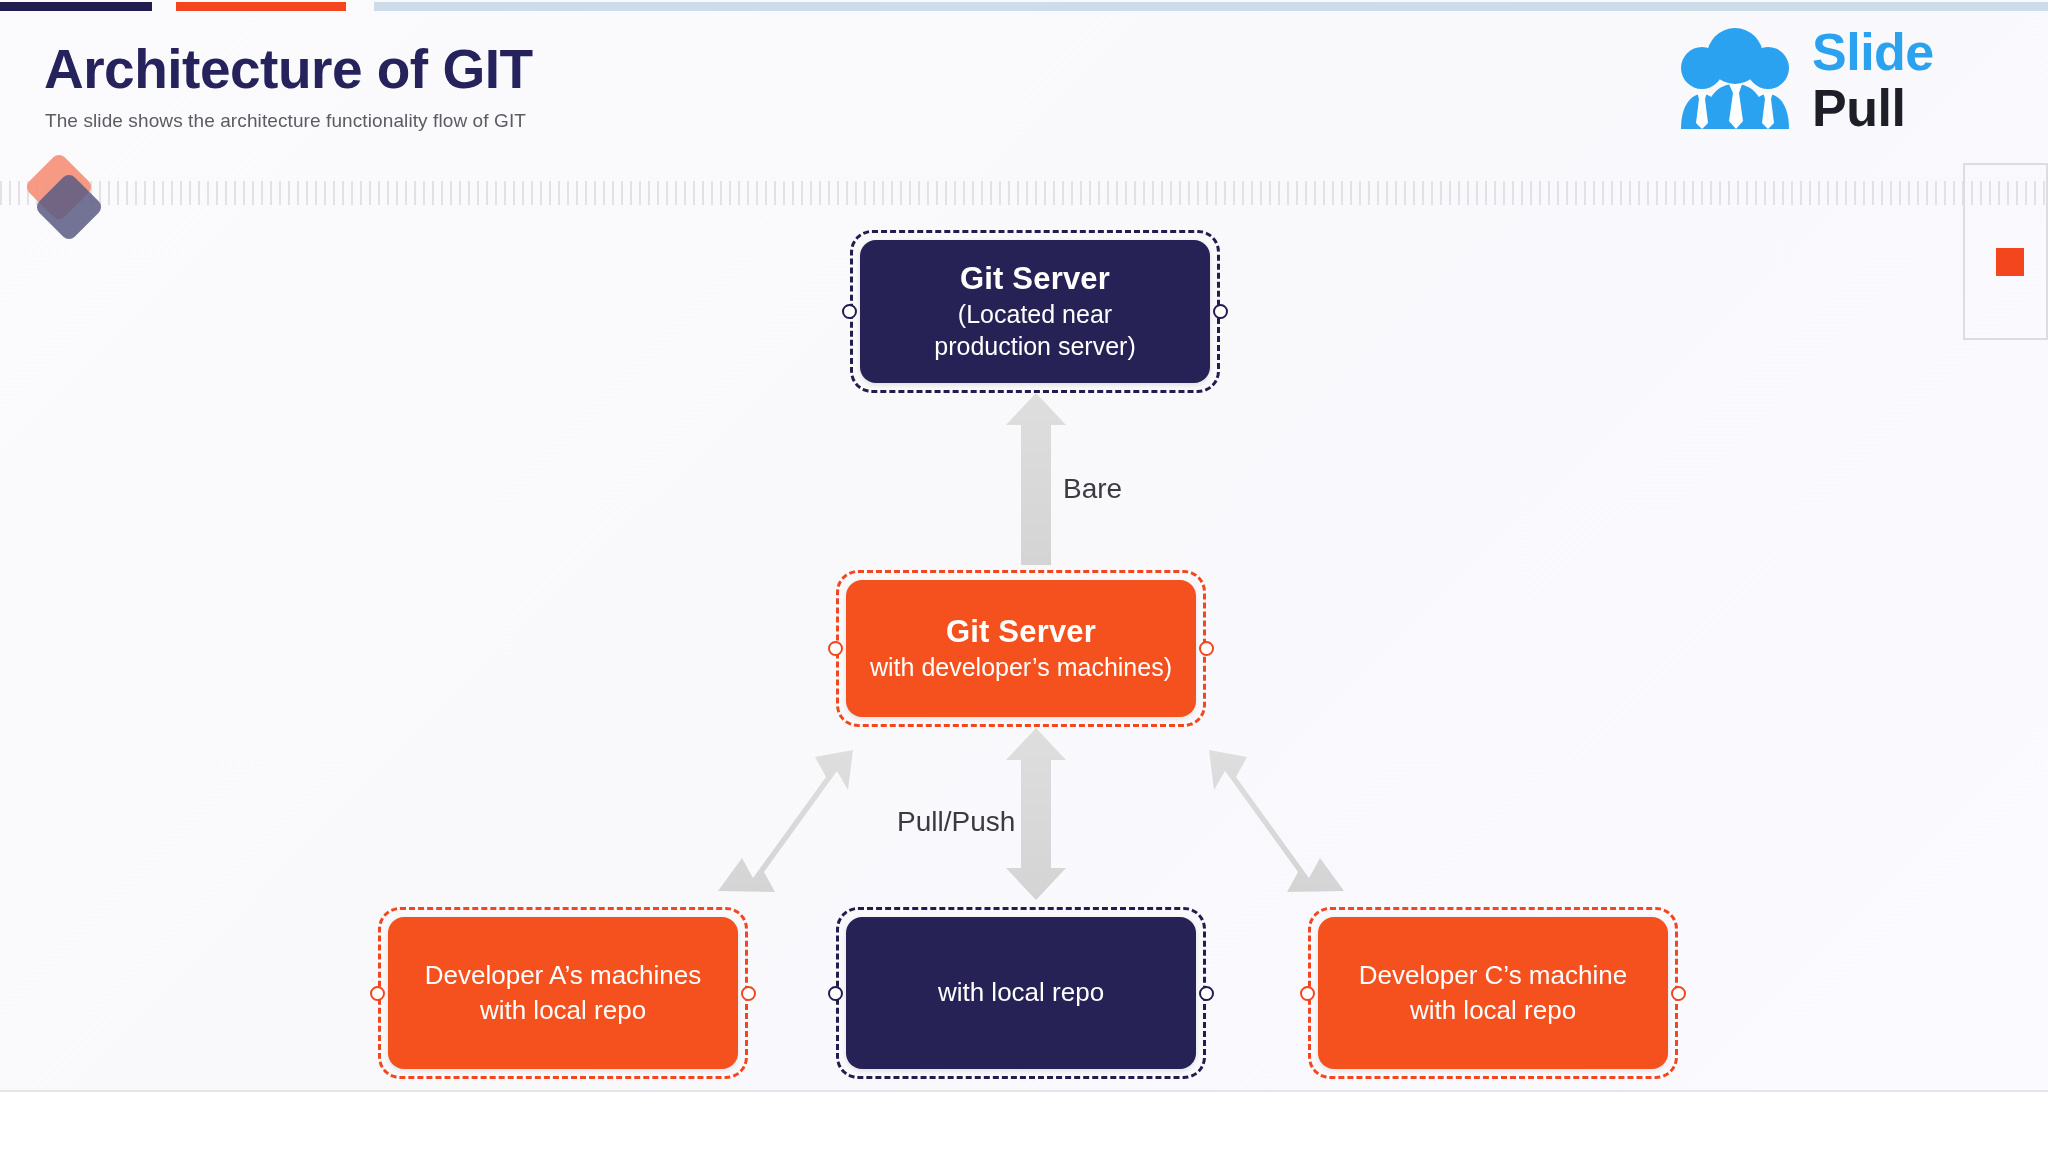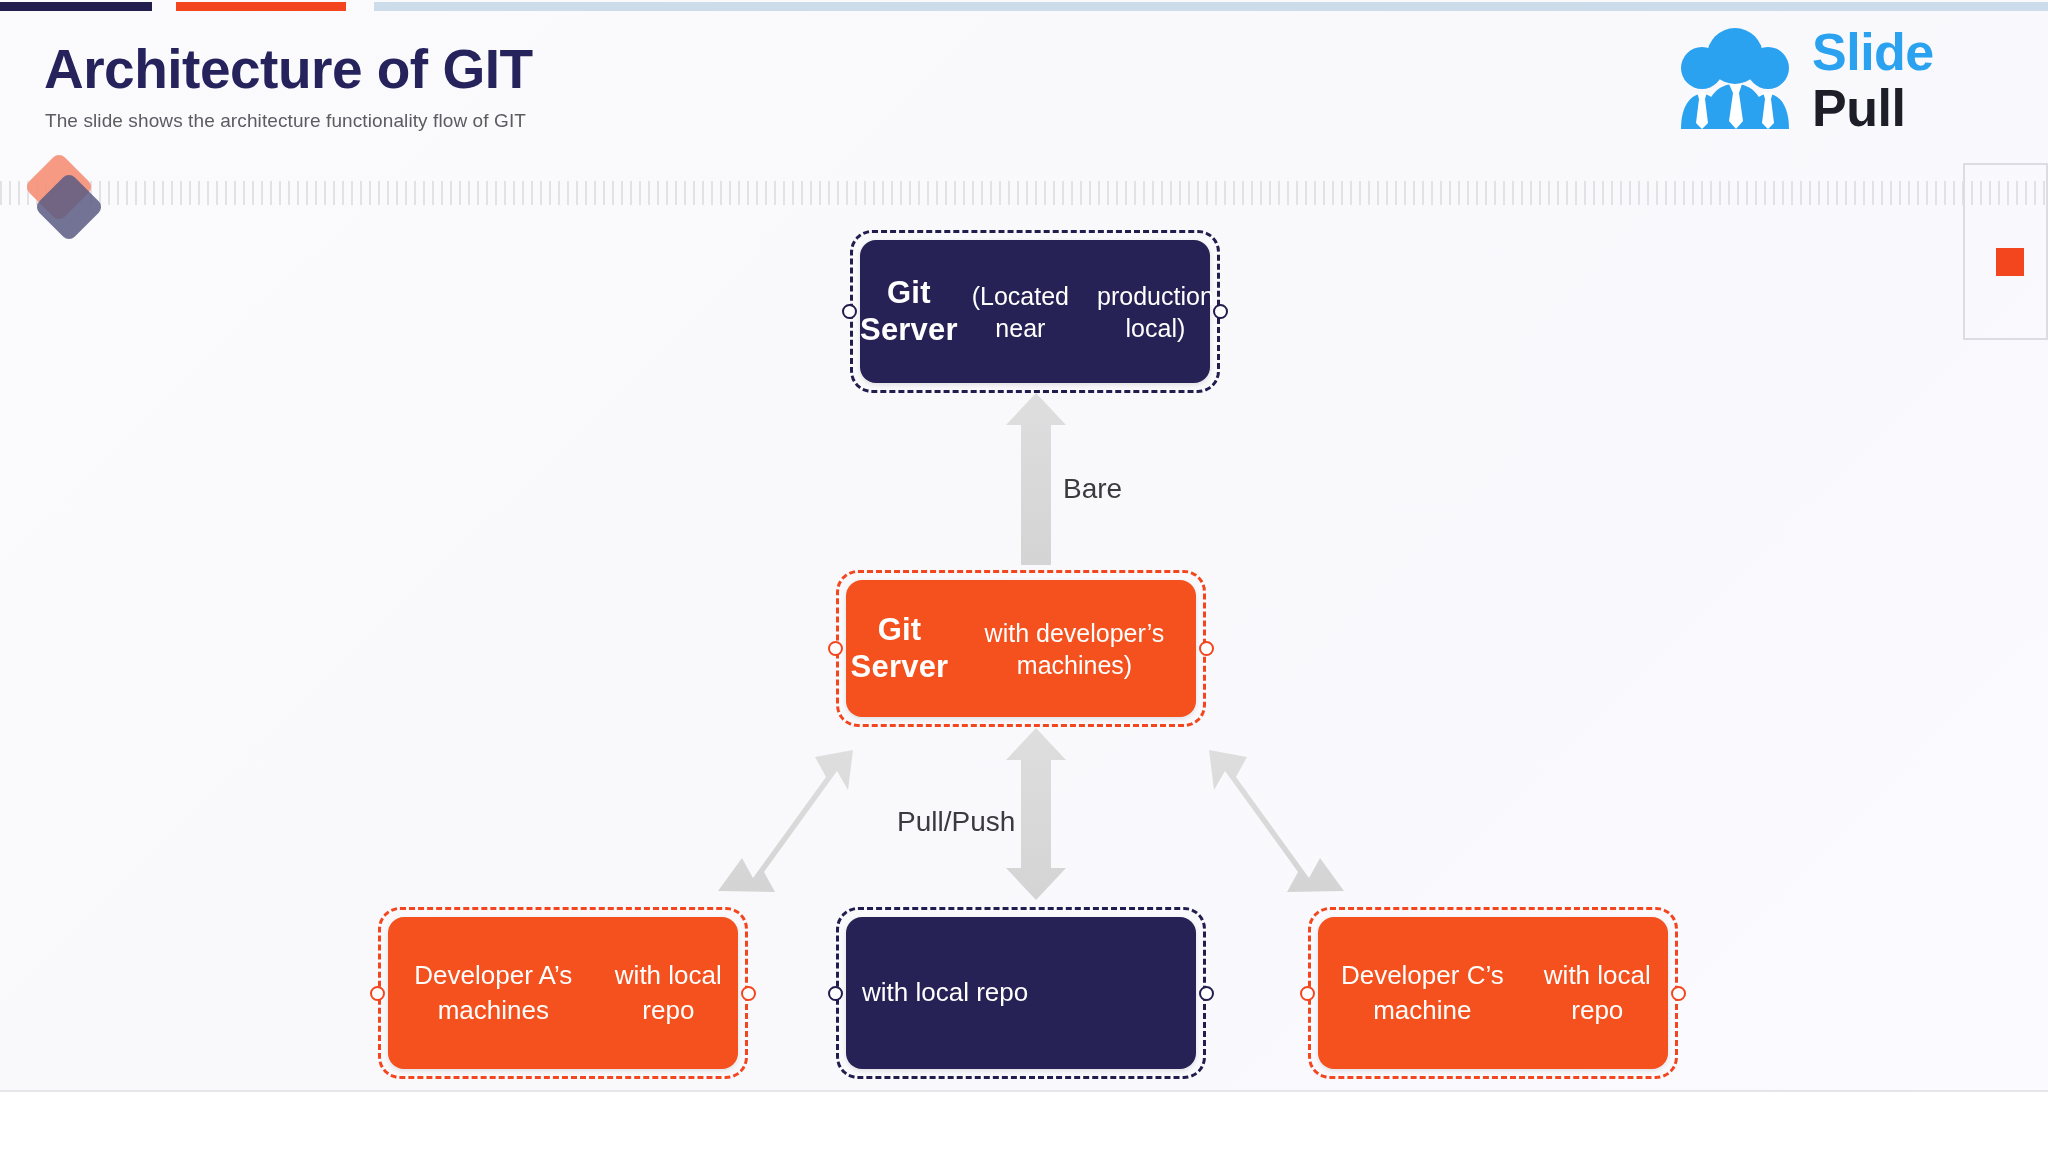--- a/index.html
+++ b/index.html
@@ -82,22 +82,22 @@
   .node { position:absolute; }
   .node-outline {
     position:absolute; left:0; top:0; width:100%; height:100%;
     border-radius:22px; border-style:dashed; border-width:3px;
     background:transparent;
   }
   .node-inner {
     position:absolute; left:10px; top:10px;
     width:calc(100% - 20px); height:calc(100% - 20px);
     border-radius:16px;
-    display:flex; flex-direction:row;
-    align-items:center; 
+    display:flex; flex-direction:column;
+    align-items:center; justify-content:center;
     text-align:center; color:#ffffff;
     box-shadow:0 2px 5px rgba(0,0,0,0.10);
   }
   .node-title { font-size:31px; font-weight:bold; line-height:1.18; letter-spacing:0.2px; }
   .node-sub   { font-size:25px; font-weight:normal; line-height:1.28; padding:0 14px; }
   .node-label { font-size:26px; font-weight:normal; line-height:1.35; padding:0 16px; }
 
   
   .handle {
     position:absolute; width:15px; height:15px; border-radius:50%;
@@ -196,21 +196,21 @@
       <g>
         <path d="M1344 891 L1320 858 L1309 878 L1236 777 L1247 757 L1209 750 L1214 790 L1225 771 L1298 872 L1287 892 Z" fill="url(#agray)"></path>
       </g>
     </svg>
 
     <div class="node navy" id="node-git-server-top">
       <div class="node-outline"></div>
       <div class="node-inner">
         <div class="node-title">Git Server</div>
         <div class="node-sub">(Located near</div>
-        <div class="node-sub">production local)</div>
+        <div class="node-sub">production server)</div>
       </div>
       <div class="handle left"></div>
       <div class="handle right"></div>
     </div>
 
     <div class="node orange" id="node-git-server-bare">
       <div class="node-outline"></div>
       <div class="node-inner">
         <div class="node-title">Git Server</div>
         <div class="node-sub">with developer’s machines)</div>

